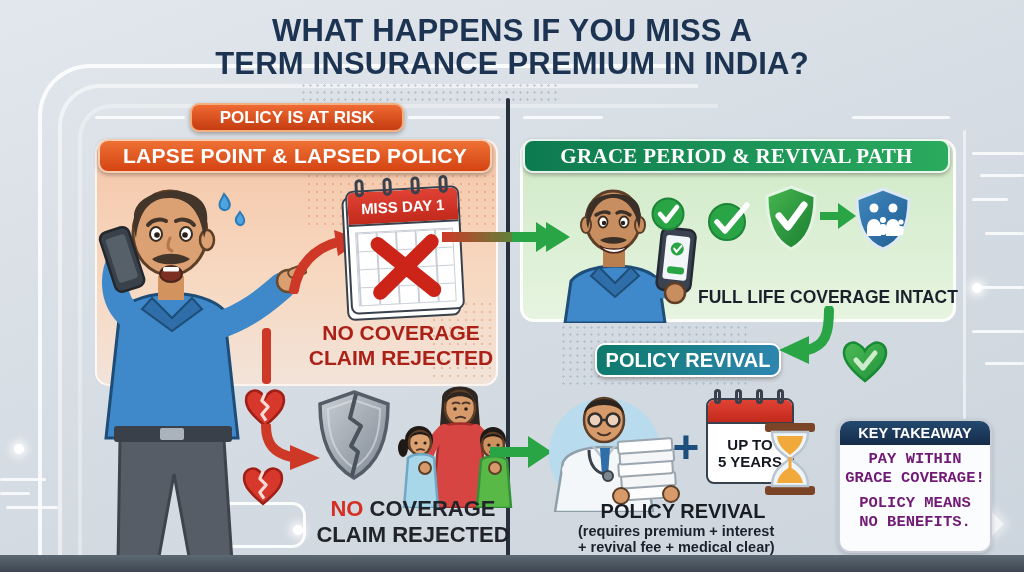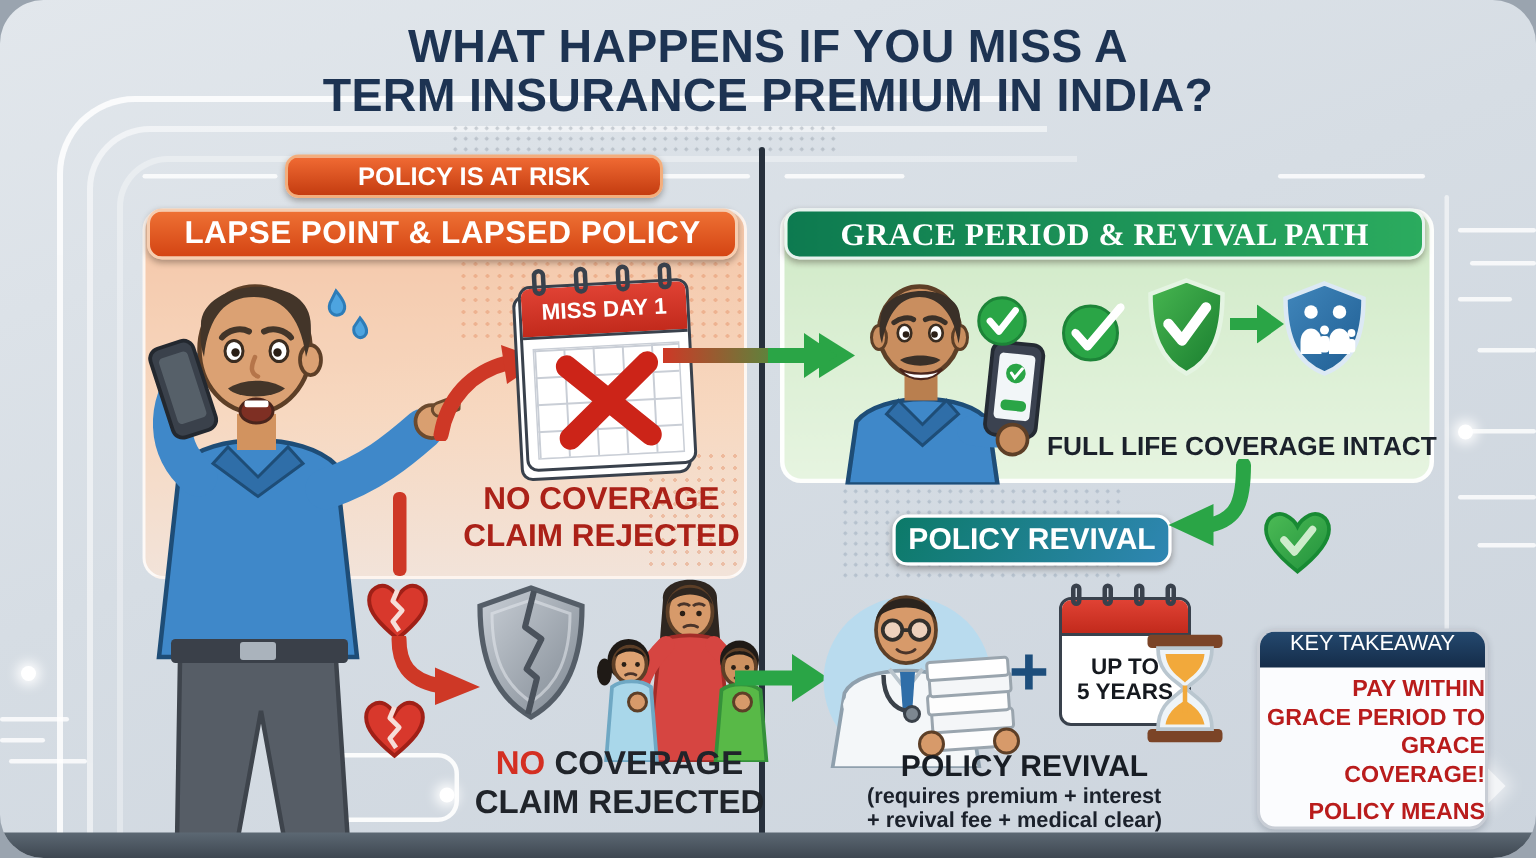--- a/index.html
+++ b/index.html
@@ -1,21 +1,20 @@
 <!DOCTYPE html>
 <html><head>
 <meta charset="utf-8">
 <style>
   * { margin:0; padding:0; box-sizing:border-box; }
   body { background:#9aa4af; font-family:"Liberation Sans", sans-serif; }
   .stage{
     position:relative; width:1024px; height:572px; overflow:hidden;
     background:linear-gradient(160deg,#e2e7ec 0%,#d6dde4 45%,#ccd4dd 100%);
     font-family:"Liberation Sans", sans-serif;
-    border-radius:29px;
   }
   .abs{ position:absolute; }
 
   
   .frame{ position:absolute; border-left:4px solid rgba(255,255,255,.85); border-top:4px solid rgba(255,255,255,.85); border-top-left-radius:52px; width:640px; height:640px; z-index:0;}
   .frame.f2{ border-color:rgba(255,255,255,.55); }
   .frame.f3{ border-color:rgba(255,255,255,.35); }
   .hline{ position:absolute; height:3px; background:rgba(255,255,255,.8); border-radius:2px; z-index:0;}
   .vline{ position:absolute; width:3px; background:rgba(255,255,255,.55); border-radius:2px; z-index:0;}
   .glowdot{ position:absolute; width:10px; height:10px; border-radius:50%; background:#fff; box-shadow:0 0 8px 3px rgba(255,255,255,.9); z-index:0;}
@@ -37,21 +36,21 @@
       border:2px solid rgba(255,255,255,.8);}
   .panel-right{ position:absolute; left:520px; top:139px; width:436px; height:183px; border-radius:14px; z-index:1;
       background:linear-gradient(180deg,#cfe9c6 0%,#ddf0d6 60%,#e6f4e0 100%);
       border:3px solid rgba(255,255,255,.95);}
   .divider{ position:absolute; left:506px; top:98px; width:4px; height:459px; background:#27303c; z-index:2; border-radius:2px;}
 
   
   .pill{ position:absolute; display:flex; align-items:center; justify-content:center;
          color:#fff; font-weight:800; border-radius:9px; z-index:3;
          box-shadow:0 2px 4px rgba(40,30,20,.35);}
-  .pill-risk{ left:190px; top:103px; width:252px; height:29px; font-size:17px;
+  .pill-risk{ left:190px; top:103px; width:214px; height:29px; font-size:17px;
       background:linear-gradient(180deg,#f06a33,#c43c10); border:2px solid #f3ae7d;}
   .banner-lapse{ left:98px; top:139px; width:394px; height:34px; font-size:21px; letter-spacing:.3px;
       background:linear-gradient(180deg,#ee7134,#d44413); border:2px solid #f6cdb0; border-radius:10px;}
   .pill-protect{ left:608px; top:103px; width:240px; height:29px; font-size:17px;
       background:linear-gradient(90deg,#0e7a58,#2aa350); border:2px solid rgba(255,255,255,.6);}
   .banner-grace{ left:523px; top:139px; width:427px; height:34px; font-size:21px; letter-spacing:.3px;
       background:linear-gradient(90deg,#0d7a50,#2bab5e); border:2px solid rgba(255,255,255,.9); border-radius:10px;font-family:Liberation Serif, serif;}
   .pill-revival{ left:595px; top:343px; width:186px; height:34px; font-size:20px;
       background:linear-gradient(120deg,#0c7a68,#2f86b3); border:2.5px solid #fff; border-radius:10px;}
 
@@ -80,23 +79,23 @@
   .plus-sign{ position:absolute; left:666px; top:420px; width:40px; text-align:center; color:#1d4e7c;
       font-weight:800; font-size:46px; z-index:3;}
   .revival-title{ position:absolute; left:598px; top:500px; width:170px; text-align:center; color:#181d24;
       font-weight:800; font-size:20px; z-index:3; white-space:nowrap;}
   .revival-note{ position:absolute; left:578px; top:524px; width:210px; color:#1b212b;
       font-weight:700; font-size:14.5px; line-height:1.1; z-index:3; white-space:nowrap;}
 
   
   .takeaway{ position:absolute; left:838px; top:419px; width:154px; height:134px; background:#fbfcfe;
       border:2px solid #c8cdd5; border-radius:12px; z-index:4; box-shadow:0 2px 5px rgba(30,40,60,.2); overflow:hidden;}
-  .takeaway .hdr{ height:24px; background:linear-gradient(180deg,#24496f,#152c49); color:#fff; font-weight:400;
-      font-size:14.5px; display:flex; justify-content:center;}
-  .takeaway .bodytxt{ padding-top:5px; text-align:right; color:#b91c1c; font-weight:800; font-size:15.5px; line-height:1.23;}
+  .takeaway .hdr{ height:24px; background:linear-gradient(180deg,#24496f,#152c49); color:#fff; font-weight:700;
+      font-size:14.5px; display:flex; align-items:center; justify-content:center;}
+  .takeaway .bodytxt{ padding-top:5px; text-align:center; color:#701a75; font-weight:800; font-size:15.5px; line-height:1.23;font-family:Liberation Mono, monospace;}
   .takeaway .gap{ height:6px; }
 
   .redbar{ position:absolute; left:262px; top:328px; width:9px; height:56px; background:#ce3826; border-radius:4px; z-index:3;}
 
   svg{ display:block; }
 </style>
 </head>
 <body>
 
 <div class="stage">
@@ -439,21 +438,20 @@
     <div>(requires premium + interest</div>
     <div>+ revival fee + medical clear)</div>
   </div>
 
   <div class="takeaway">
     <div class="hdr">
         <span>KEY TAKEAWAY</span>
       </div>
     <div class="bodytxt">
       <div>PAY WITHIN</div>
-      <div>GRACE PERIOD TO</div>
       <div>GRACE COVERAGE!</div>
       <div class="gap"></div>
       <div>POLICY MEANS</div>
       <div>NO BENEFITS.</div>
     </div>
   </div>
 
   <div class="bottom-band"></div>
 </div>
 

